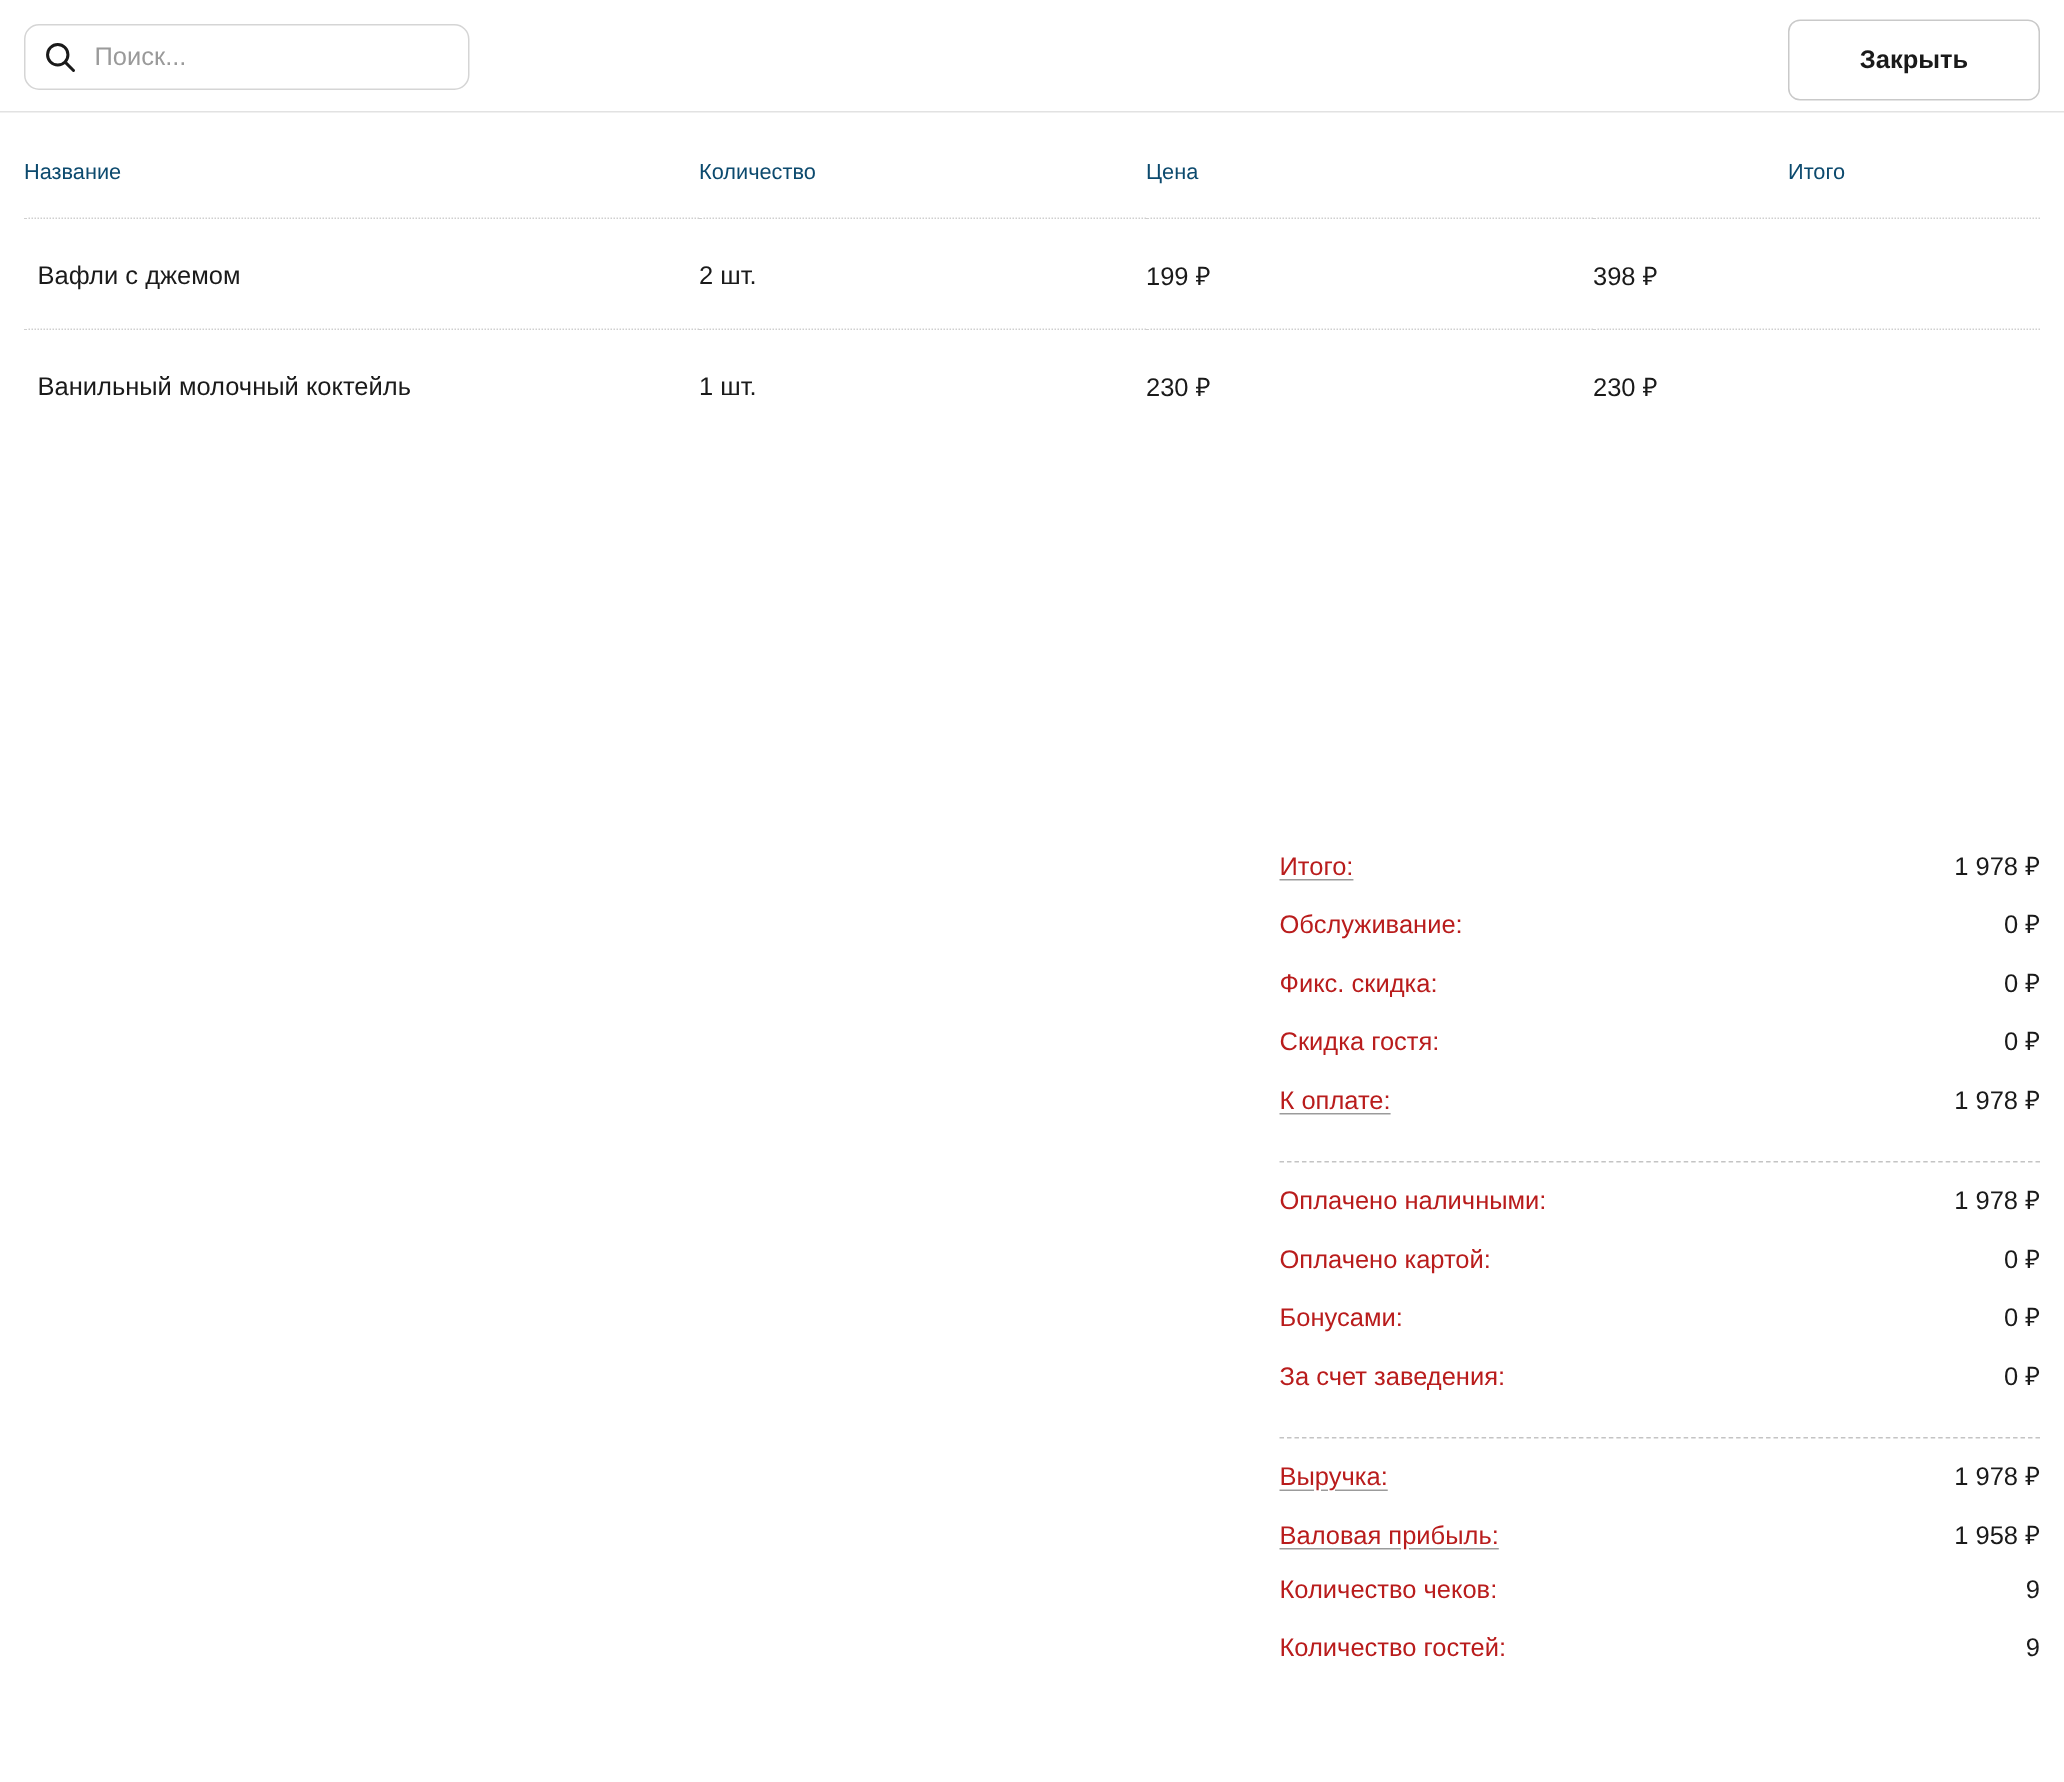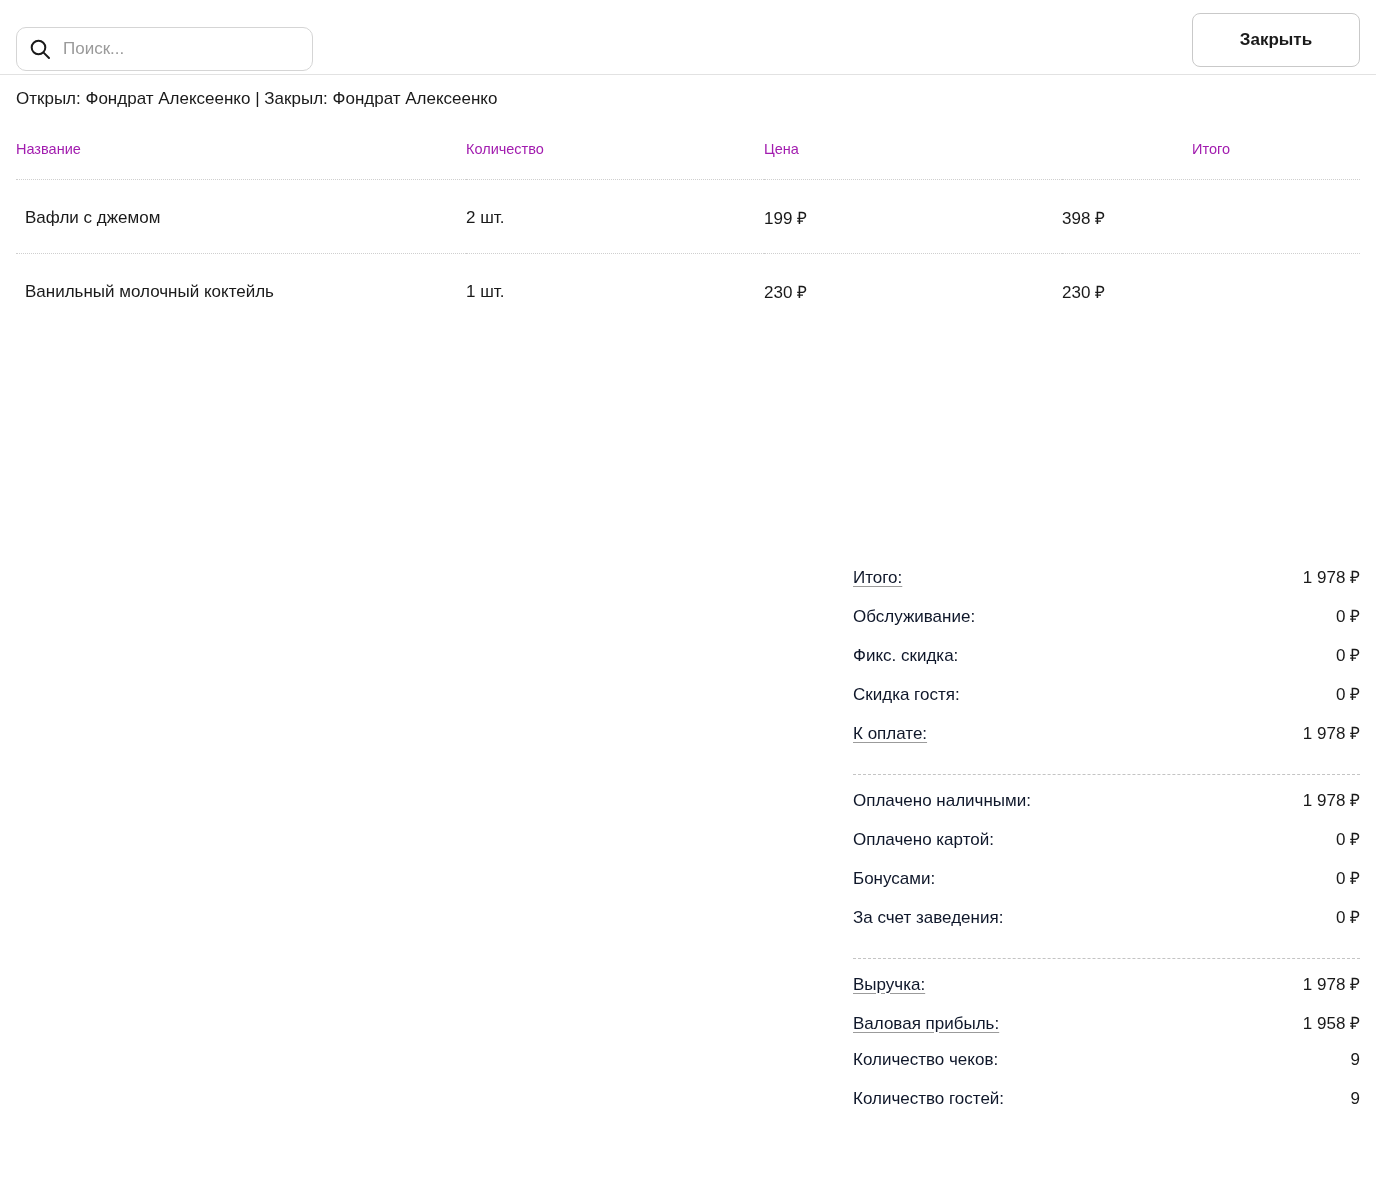--- a/index.html
+++ b/index.html
@@ -20,21 +20,21 @@
   
   .topbar {
     position: relative;
     height: 75px;
     border-bottom: 1px solid #e2e2e2;
     padding: 0 16px;
   }
   .search-box {
     position: absolute;
     left: 16px;
-    top: 27px;
+    top: 16px;
     width: 297px;
     height: 44px;
     border: 1px solid #d5d5d5;
     border-radius: 10px;
     background: #fff;
     display: flex;
     align-items: center;
     padding: 12px 12px;
   }
   .search-icon {
@@ -90,21 +90,21 @@
   
   .tbl {
     width: 100%;
     border-collapse: collapse;
     margin-top: 32px;
   }
   .tbl th {
     text-align: left;
     font-size: 14.5px;
     font-weight: 400;
-    color: #a21caf;
+    color: #0c4a6e;
     padding: 0 0 22px 0;
   }
   .tbl td {
     font-size: 17px;
     color: #1a1a1a;
     padding: 26px 0 24px 0;
     border-top: 1px dotted #cfcfcf;
   }
   .tbl td.name { padding-left: 9px; }
   .tbl th.c-name  { width: 450px; }
@@ -120,21 +120,21 @@
     width: 507px;
   }
   .trow {
     display: flex;
     justify-content: space-between;
     align-items: baseline;
     height: 39px;
   }
   .tlabel {
     font-size: 17px;
-    color: #0f172a;
+    color: #b91c1c;
   }
   .tlabel.ul {
     text-decoration: underline;
     text-underline-offset: 3px;
     text-decoration-color: #9b9b9b;
   }
   .tval {
     font-size: 17px;
     color: #1a1a1a;
   }
@@ -155,21 +155,20 @@
         <line x1="14.6" y1="14.6" x2="20" y2="20" stroke-linecap="round"></line>
       </svg>
     </span>
     <input class="search-input" type="text" placeholder="Поиск..." style="">
   </div>
   <button class="close-btn">Закрыть</button>
 </div>
 
 <div class="content">
 
-  <div class="report-sub">Открыл: Фондрат Алексеенко | Закрыл: Фондрат Алексеенко</div>
 
   <table class="tbl">
     <thead>
       <tr>
         <th class="c-name">Название</th>
         <th class="c-qty">Количество</th>
         <th class="c-price">Цена</th>
         <th class="c-total">Итого</th>
       </tr>
     </thead>

